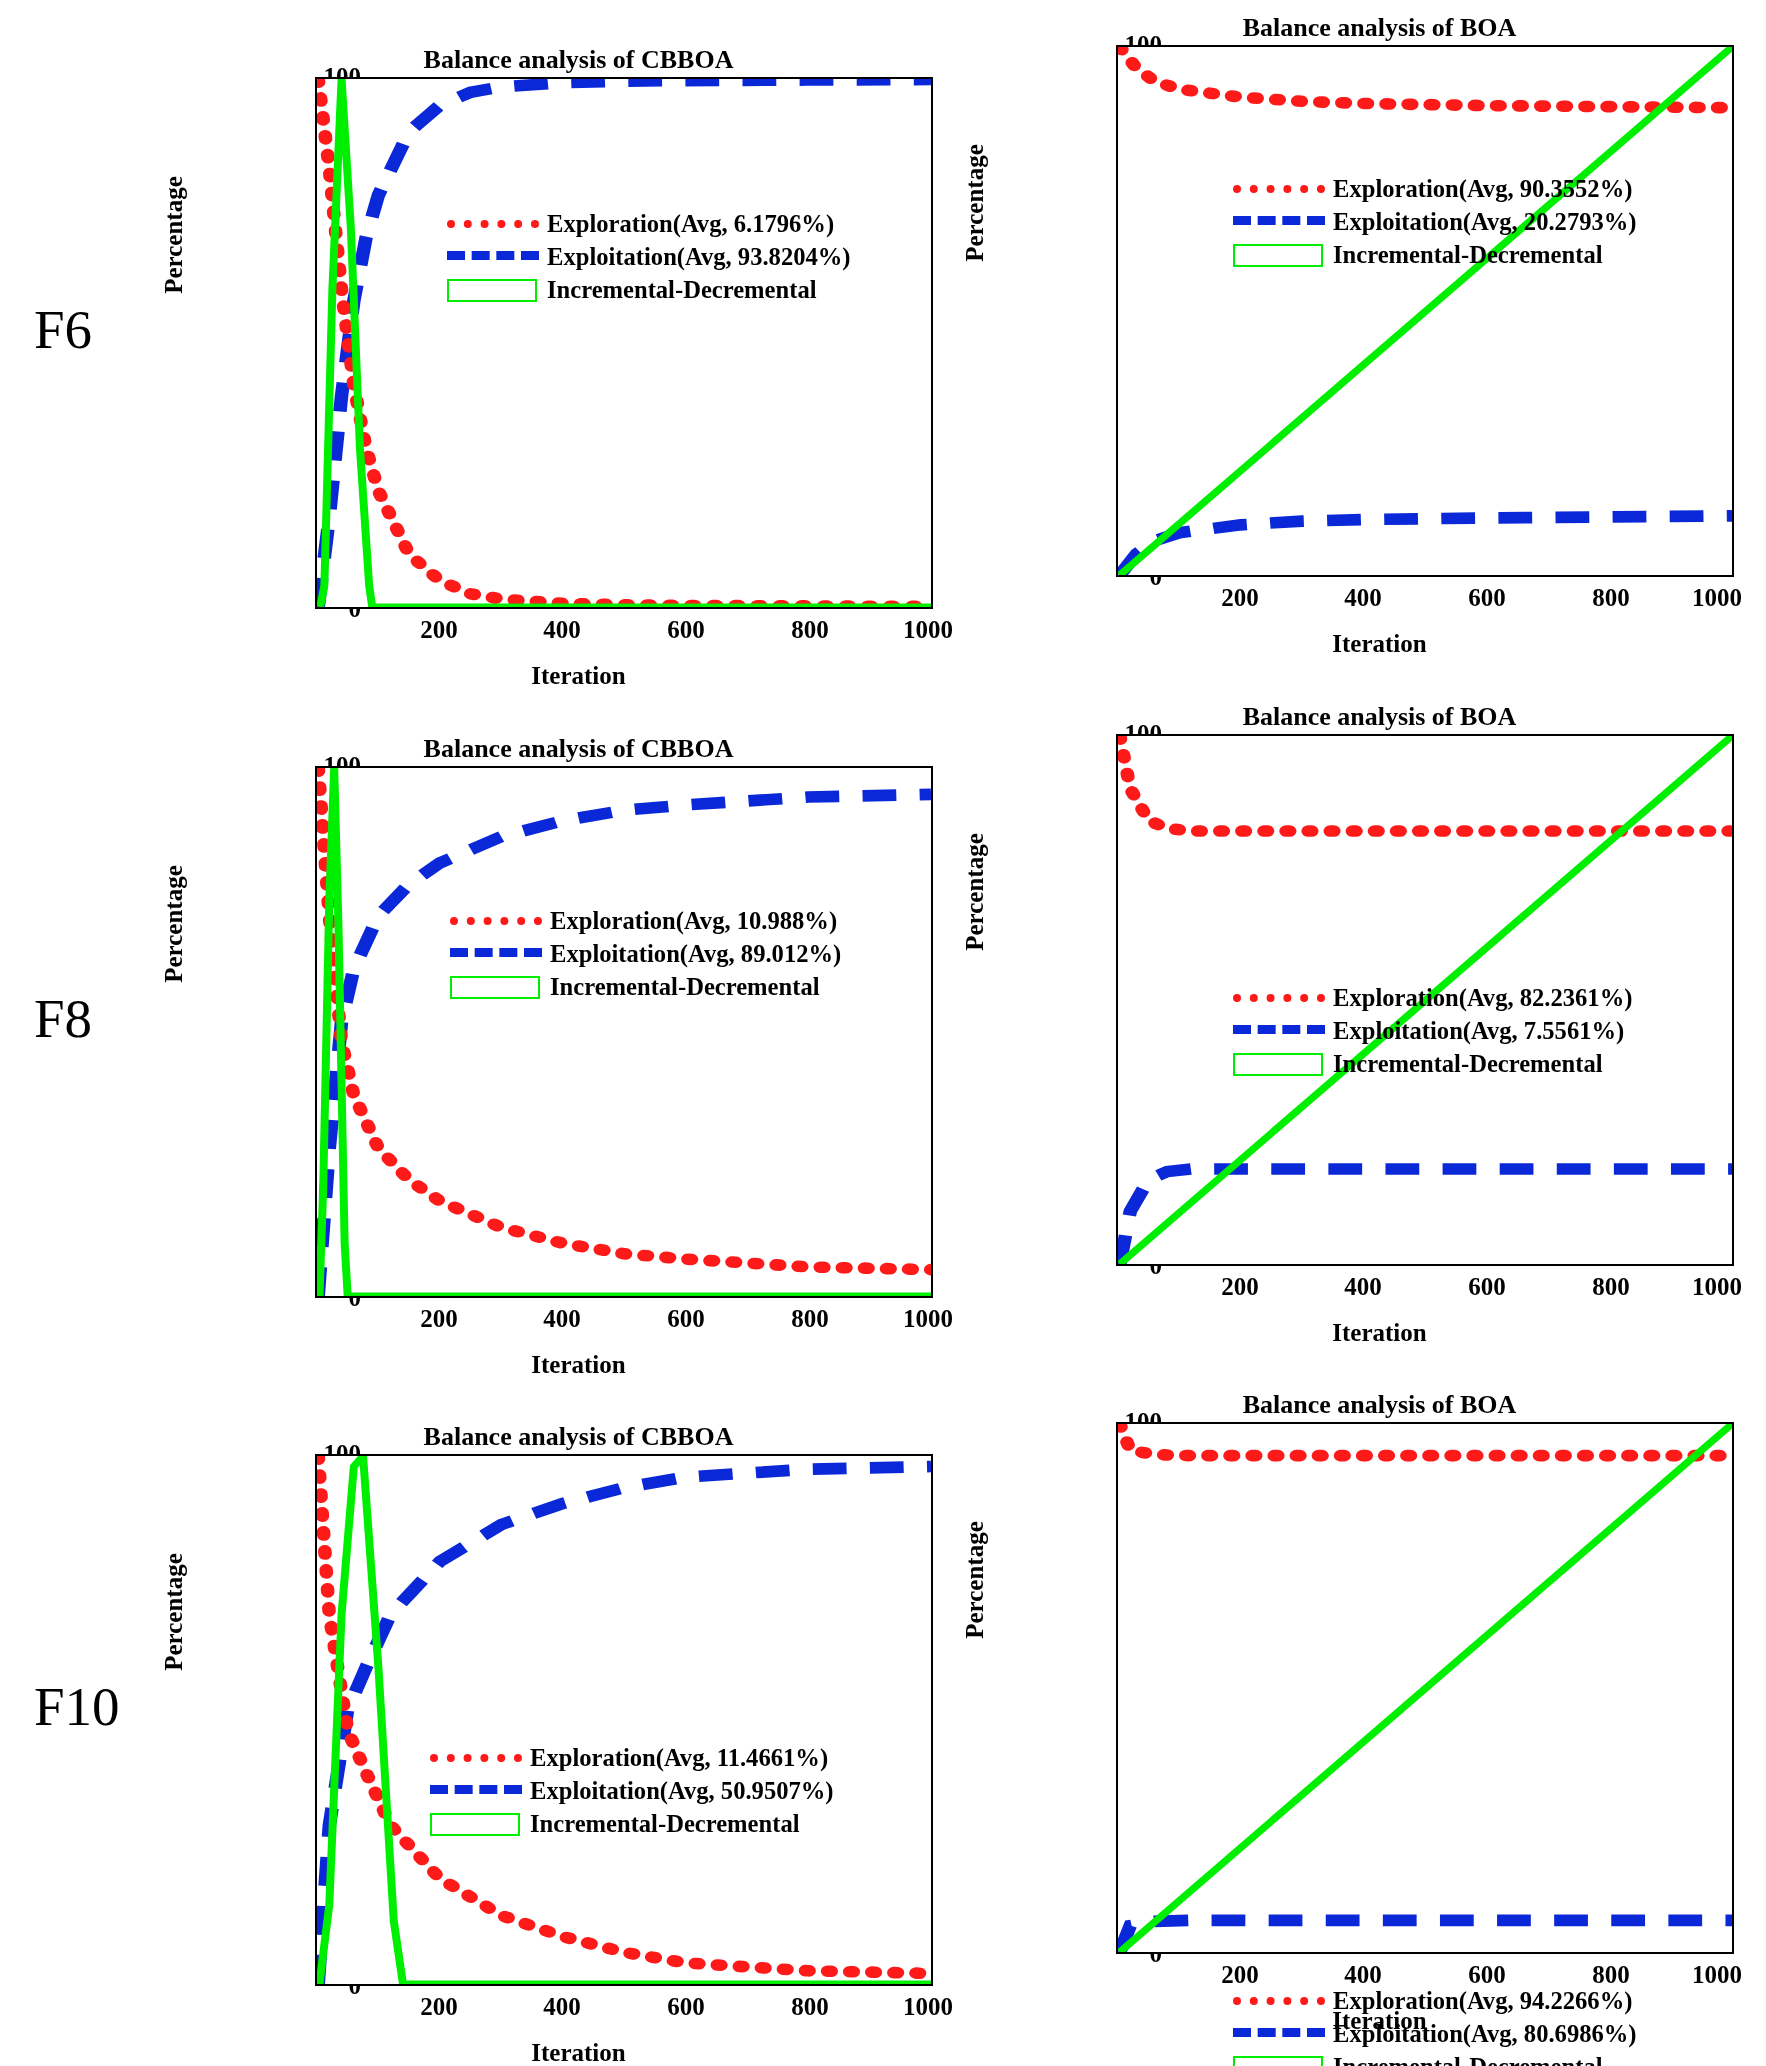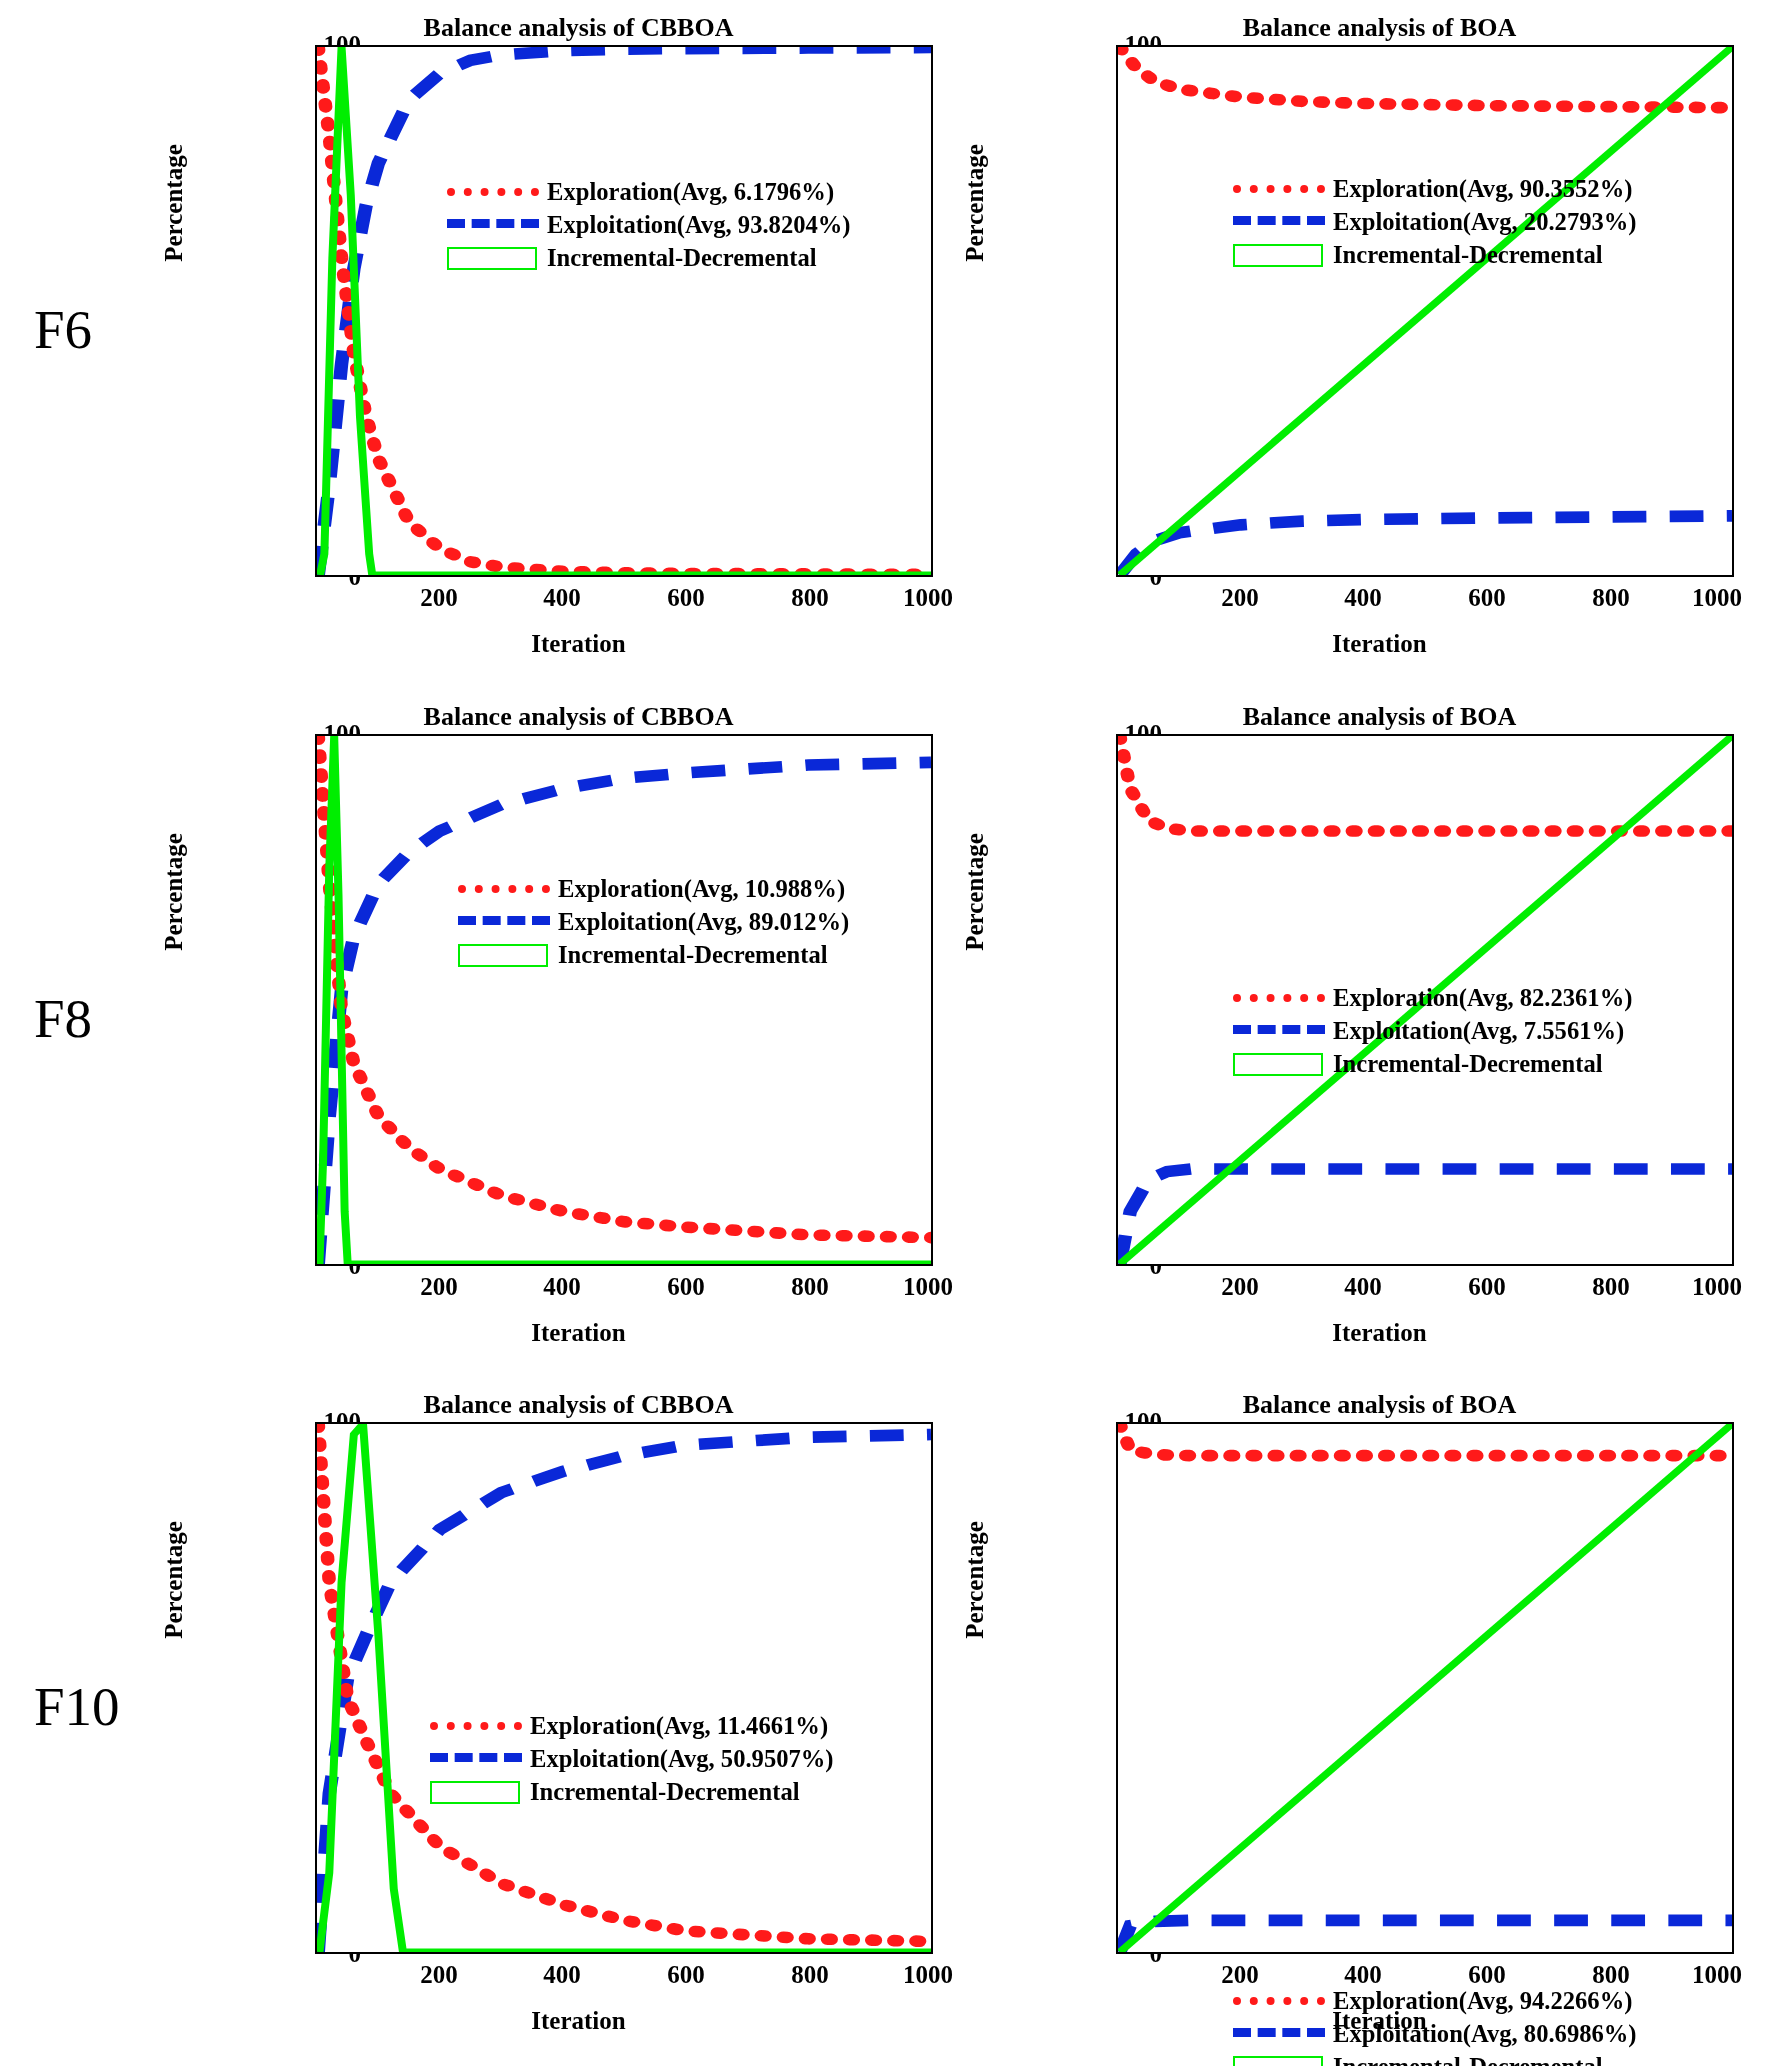--- a/index.html
+++ b/index.html
@@ -1,21 +1,21 @@
 <!DOCTYPE html>
 <html style="font-size:9.2px"><head>
 <meta charset="utf-8">
 <style>
   html,body{margin:0;padding:0;background:#fff;}
   body{width:1767px;height:2066px;font-family:"Liberation Serif",serif;}
   .page{position:relative;width:1767px;height:2066px;}
   .row{position:relative;height:689px;width:1767px;}
   .rowlabel{position:absolute;left:34px;top:298px;font-size:55px;font-family:"Liberation Serif",serif;color:#000;}
   .panel{position:absolute;top:0;width:813px;height:689px;}
-  .panel.left{left:172px;}
+  .panel.left{left:172px;margin-top:32px;}
   .panel.right{left:973px;}
   .ptitle{position:absolute;top:12.6px;left:0;width:100%;text-align:center;font-size:26px;font-weight:bold;font-family:"Liberation Serif",serif;color:#000;}
   .plotbox{position:absolute;left:143px;top:45px;width:618px;height:532px;border:2.9px solid #000;box-sizing:border-box;background:#fff;overflow:hidden;}
   .ylabel{position:absolute;left:-46px;top:189px;transform:rotate(-90deg);transform-origin:center;font-size:25px;font-weight:bold;font-family:"Liberation Serif",serif;white-space:nowrap;color:#000;}
   .ylabel.l{left:-57px;}
   .xlabel{position:absolute;top:630px;left:0;width:100%;text-align:center;font-size:25px;font-weight:bold;font-family:"Liberation Serif",serif;color:#000;}
   .ytick{position:absolute;right:624px;width:80px;text-align:right;font-size:25px;font-weight:bold;font-family:"Liberation Serif",serif;color:#000;transform:translateY(-50%);}
   .xtick{position:absolute;top:584px;font-size:25px;font-weight:bold;font-family:"Liberation Serif",serif;color:#000;transform:translateX(-50%);}
   svg.curves{position:absolute;left:0;top:0;width:100%;height:100%;}
   .legend{position:absolute;font-family:"Liberation Serif",serif;}
@@ -141,21 +141,21 @@
       <div class="xtick" style="left:514px">600</div>
       <div class="xtick" style="left:638px">800</div>
       <div class="xtick" style="left:756px">1000</div>
       <div class="plotbox">
         <svg class="curves" viewBox="0 0 1000 1000" preserveAspectRatio="none">
           <polyline fill="none" stroke="#0a28d8" stroke-width="22" stroke-dasharray="55,38" points="2,1000 20,720 40,480 60,380 100,280 150,220 200,180 300,130 400,100 500,80 600,70 800,55 1000,50"></polyline>
           <polyline fill="none" stroke="#ff1a1a" stroke-width="22" stroke-dasharray="6,30" stroke-linecap="round" points="2,0 20,280 40,520 60,620 100,720 150,780 200,820 300,870 400,900 500,920 600,930 800,945 1000,950"></polyline>
           <polyline fill="none" stroke="#00ee00" stroke-width="13" points="4,1000 10,800 20,250 28,0 35,300 45,900 50,1000 1000,1000"></polyline>
         </svg>
       </div>
-      <div class="legend" style="left:286px;top:183px;">
+      <div class="legend" style="left:278px;top:183px;">
         <div class="lgrow">
           <span class="lgkey">
               <span class="dash-red"></span>
             </span>
           <span class="lgtext">Exploration(Avg, 10.988%)</span>
         </div>
         <div class="lgrow">
           <span class="lgkey">
               <span class="dash-blue"></span>
             </span>

